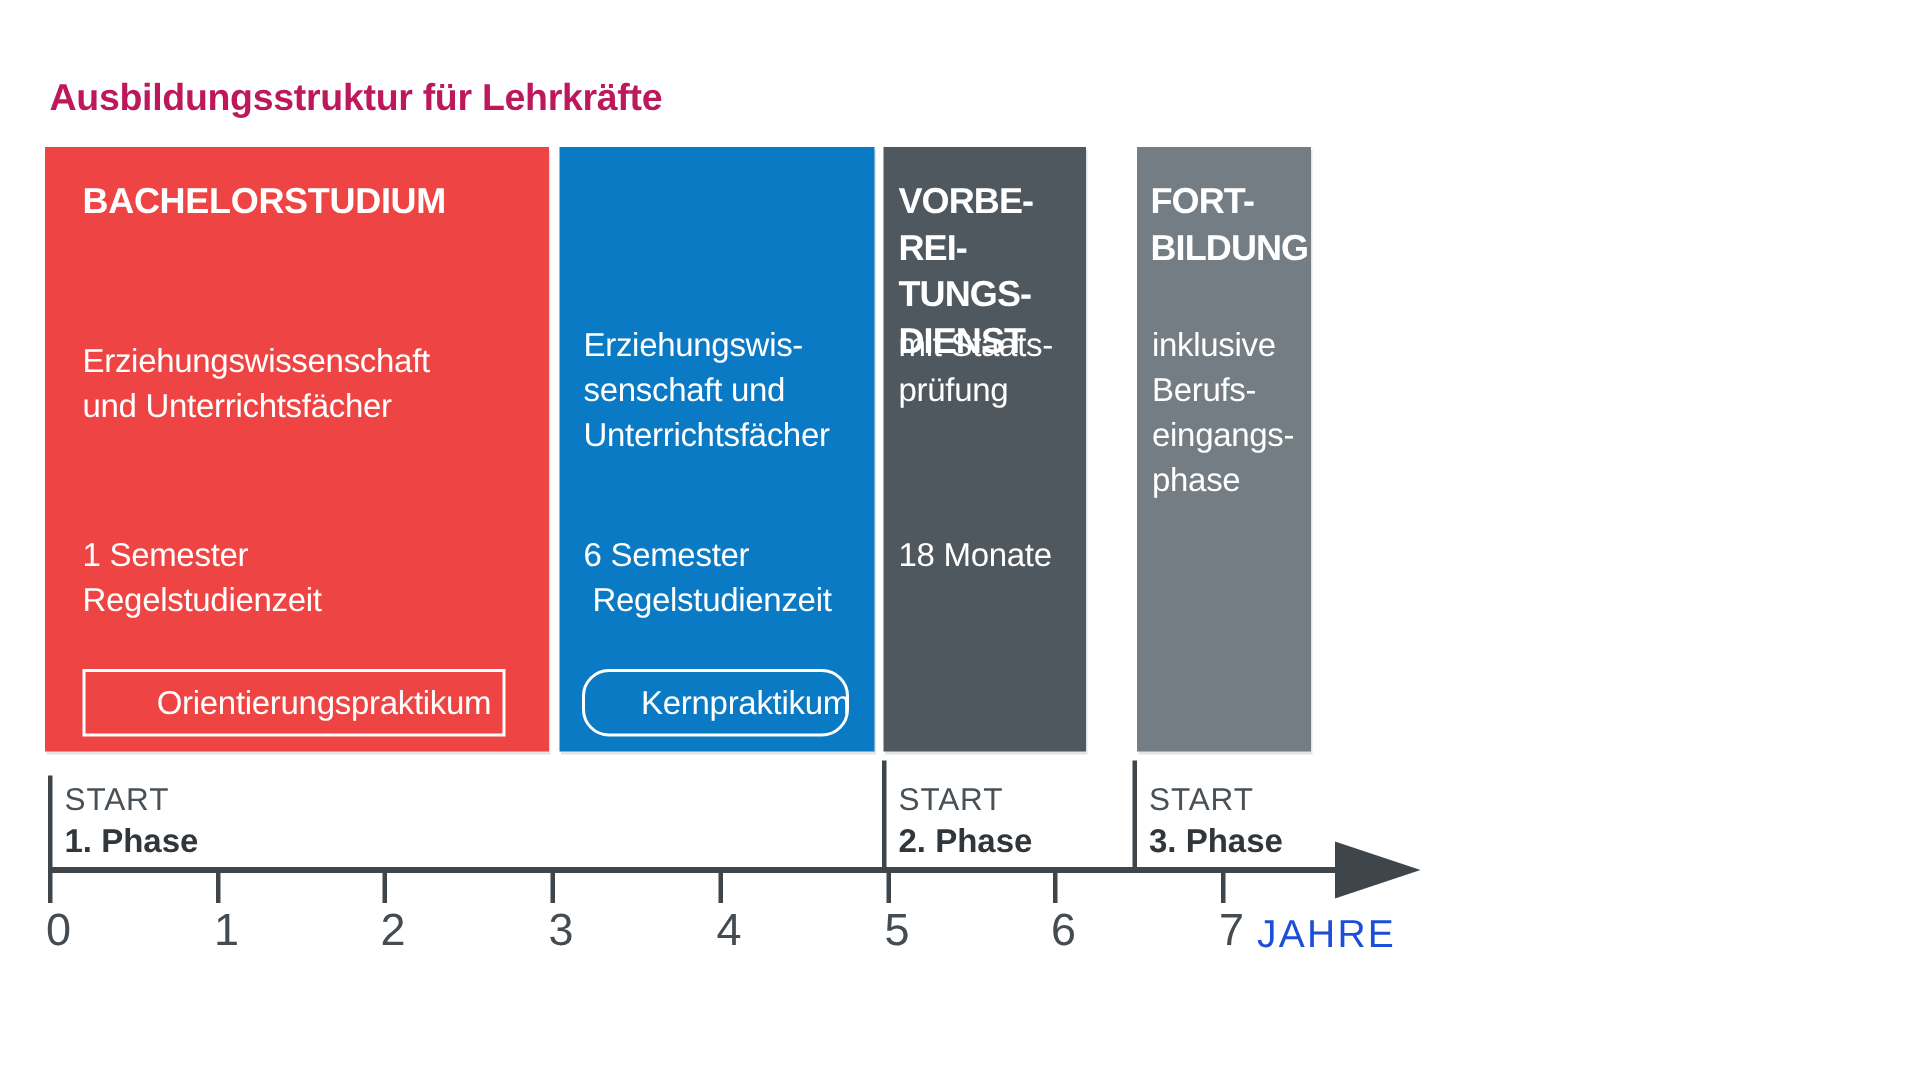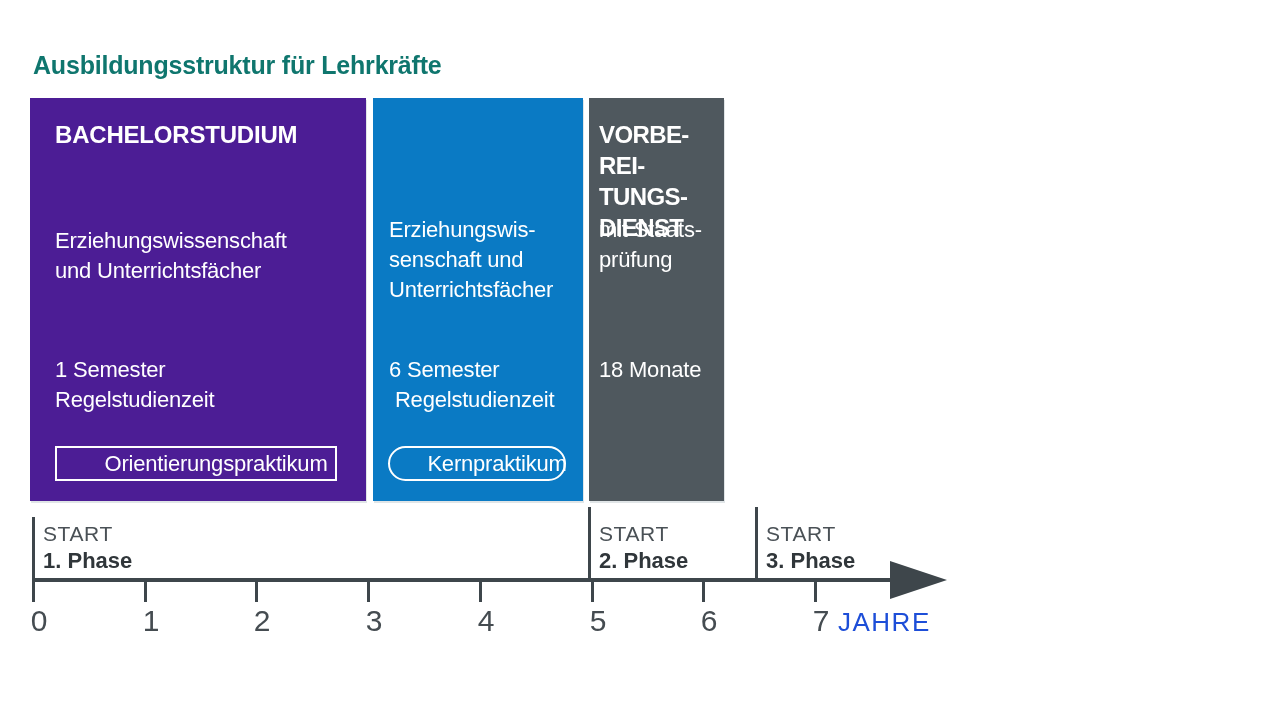--- a/index.html
+++ b/index.html
@@ -1,20 +1,20 @@
 <!DOCTYPE html>
 <html><head>
 <meta charset="utf-8">
 <style>
   html,body{margin:0;padding:0;background:#ffffff;}
   body{width:1278px;height:718px;font-family:"Liberation Sans","DejaVu Sans",sans-serif;}
   .canvas{position:relative;width:1278px;height:718px;background:#ffffff;overflow:hidden;}
 
   .page-title{position:absolute;left:33px;top:51px;font-size:25px;font-weight:700;
-              color:#0f766e;letter-spacing:-0.2px;white-space:nowrap;}
+              color:#be185d;letter-spacing:-0.2px;white-space:nowrap;}
 
   .block{position:absolute;top:98px;height:403px;color:#ffffff;
          box-shadow:1px 2px 0 #e0e5e7;}
   .b1{left:30px;width:336px;}
   .b2{left:373px;width:210px;}
   .b3{left:589px;width:135px;}
   .b4{left:758px;width:116px;}
 
   .heading{position:absolute;top:21px;font-size:24px;font-weight:700;line-height:31px;
            letter-spacing:-0.2px;white-space:pre-line;}
@@ -29,21 +29,21 @@
   .b2 .body-text{left:16px;}
   .b3 .body-text{left:10px;}
   .b4 .body-text{left:10px;}
 
   .duration{position:absolute;top:257px;font-size:22px;font-weight:400;line-height:30px;
             white-space:pre-wrap;letter-spacing:-0.2px;}
   .b1 .duration{left:25px;}
   .b2 .duration{left:16px;}
   .b3 .duration{left:10px;}
 
-  .badge{position:absolute;top:348px;height:35px;border:2px solid #ffffff;
+  .badge{position:absolute;top:348px;height:45px;border:2px solid #ffffff;
          box-sizing:border-box;display:flex;align-items:center;justify-content:center;
          font-size:22px;letter-spacing:-0.2px;padding-left:40px;}
   .b1 .badge{left:25px;width:282px;}
   .b2 .badge{left:15px;width:178px;border-radius:18px;}
 
   
   .axis-line{position:absolute;left:32px;top:578px;width:860px;height:4px;background:#3e464b;}
   .axis-arrow{position:absolute;left:890px;top:561px;width:0;height:0;
               border-left:57px solid #3e464b;border-top:19px solid transparent;
               border-bottom:19px solid transparent;}
@@ -65,21 +65,21 @@
   .unit-label{position:absolute;left:838px;top:607px;font-size:26px;letter-spacing:1.5px;
               color:#1d4ed8;}
 </style>
 </head>
 <body>
 
 <div class="canvas">
 
   <div class="page-title">Ausbildungsstruktur für Lehrkräfte</div>
 
-  <div class="block b1" style="background: #4c1d95;">
+  <div class="block b1" style="background: #ef4444;">
     <div class="heading">BACHELORSTUDIUM</div>
     <div class="body-text">Erziehungswissenschaft
 und Unterrichtsfächer</div>
     <div class="duration">1 Semester
 Regelstudienzeit</div>
     <div class="badge">Orientierungspraktikum</div>
   </div>
 
   <div class="block b2" style="background: rgb(10, 122, 196);">
     <div class="body-text">Erziehungswis-
@@ -92,20 +92,28 @@
 
   <div class="block b3" style="background: rgb(79, 88, 94);">
     <div class="heading">VORBE-REI-
 TUNGS-
 DIENST</div>
     <div class="body-text">mit Staats-
 prüfung</div>
     <div class="duration">18 Monate</div>
   </div>
 
+  <div class="block b4" style="background: rgb(115, 125, 131);">
+    <div class="heading">FORT-
+BILDUNG</div>
+    <div class="body-text">inklusive
+Berufs-
+eingangs-
+phase</div>
+  </div>
 
   <div>
     <div class="marker-line ml1"></div>
     <div class="marker-line ml2"></div>
     <div class="marker-line ml3"></div>
 
     <div class="marker-text mt1">
       <span class="start-label">START</span>
       <span class="phase-label">1. Phase</span>
     </div>

